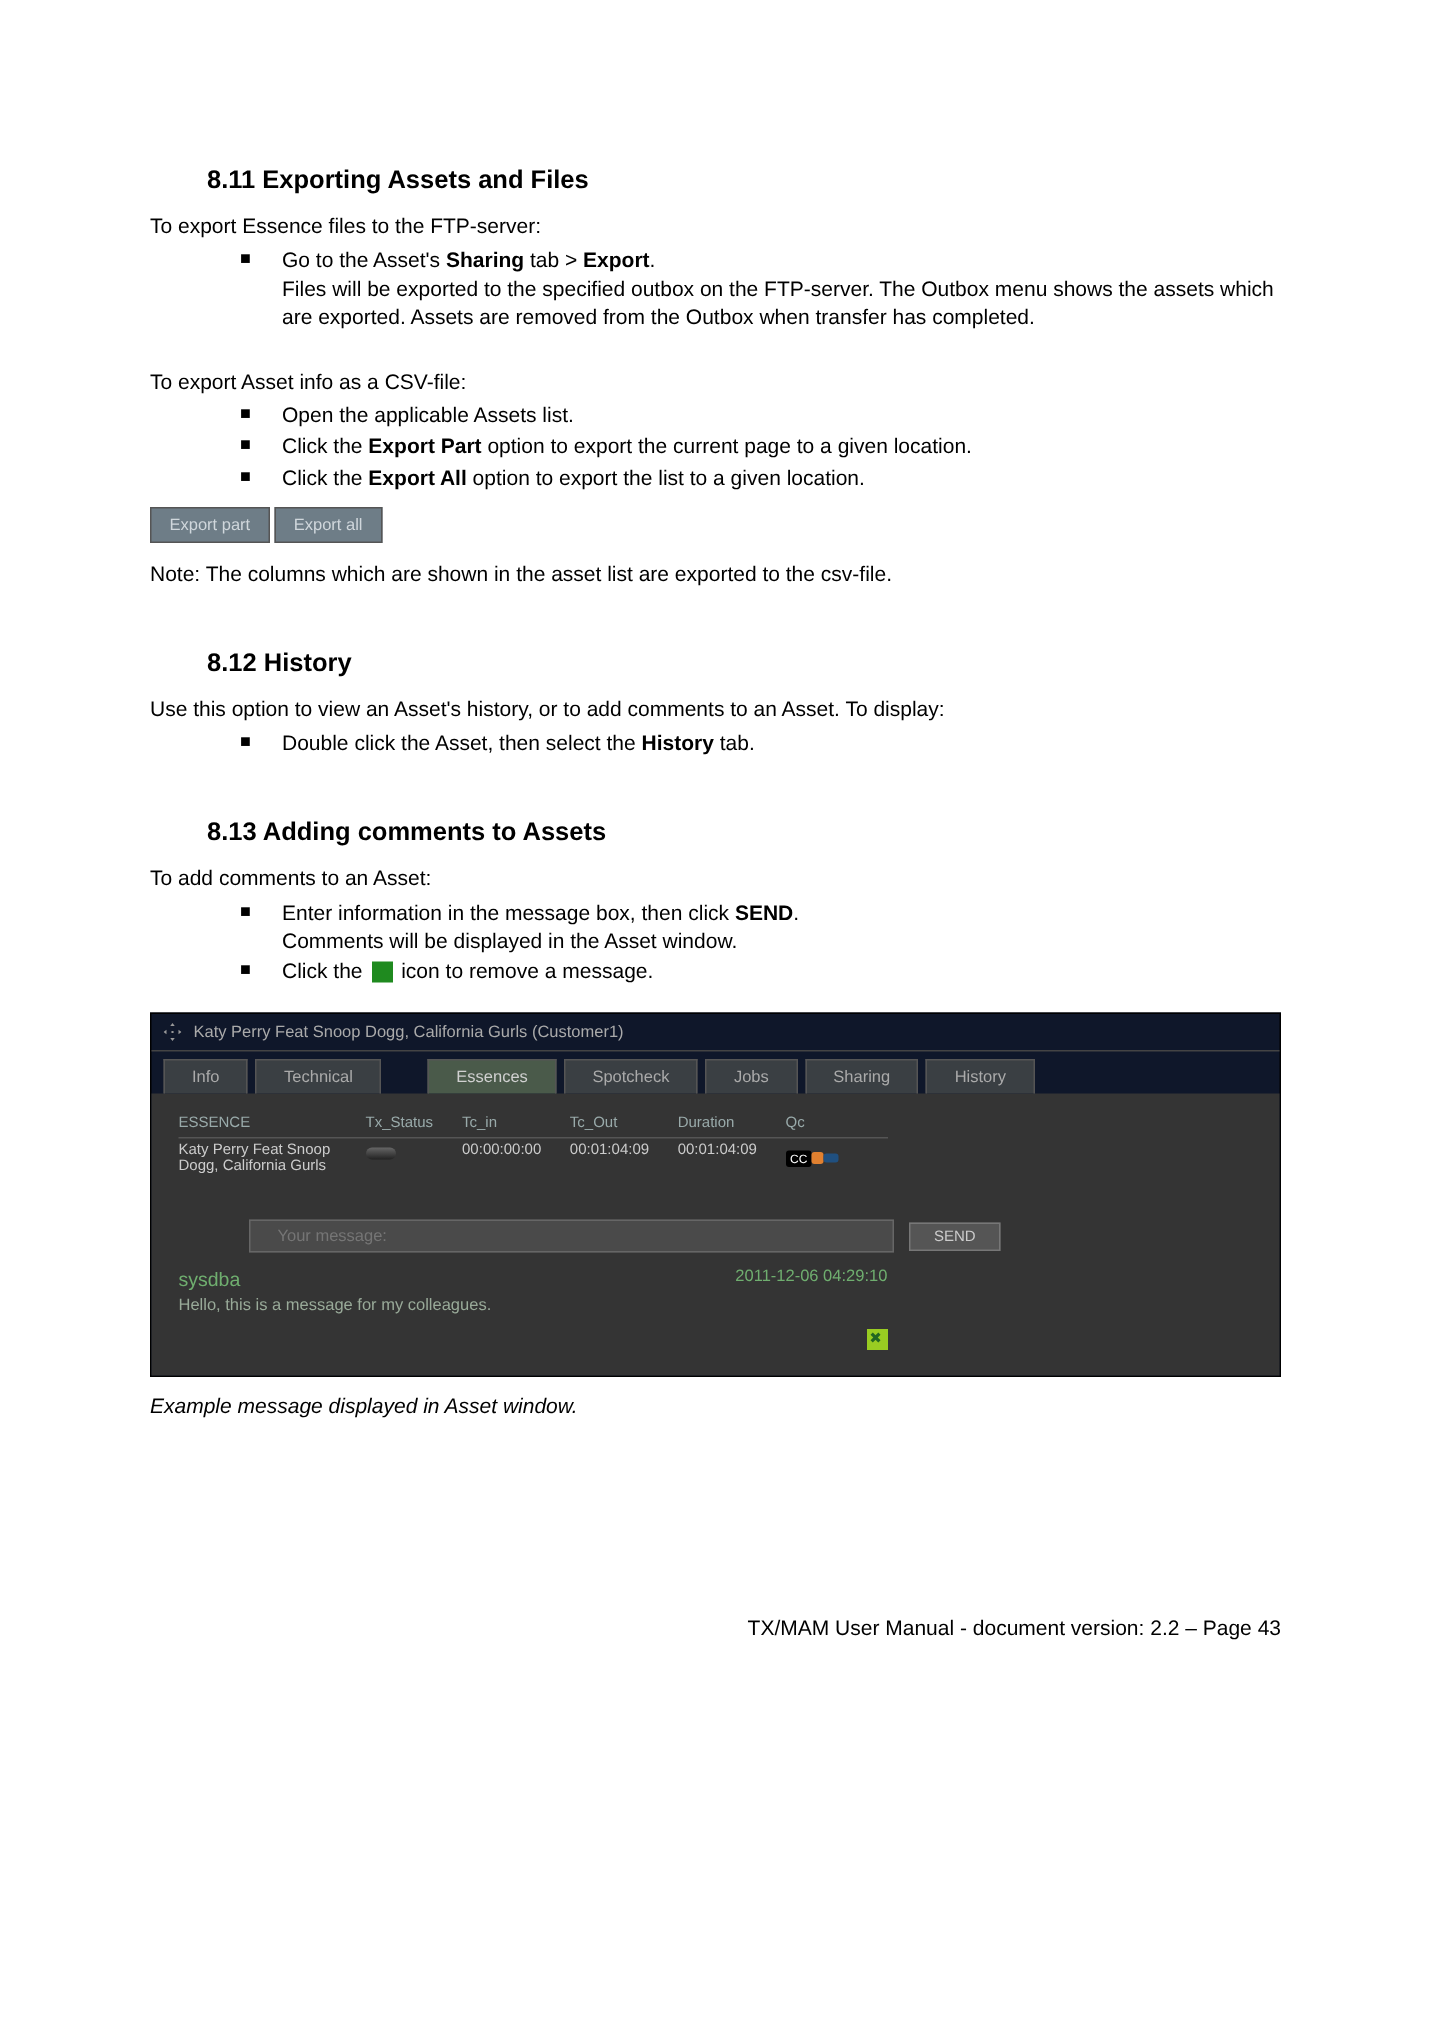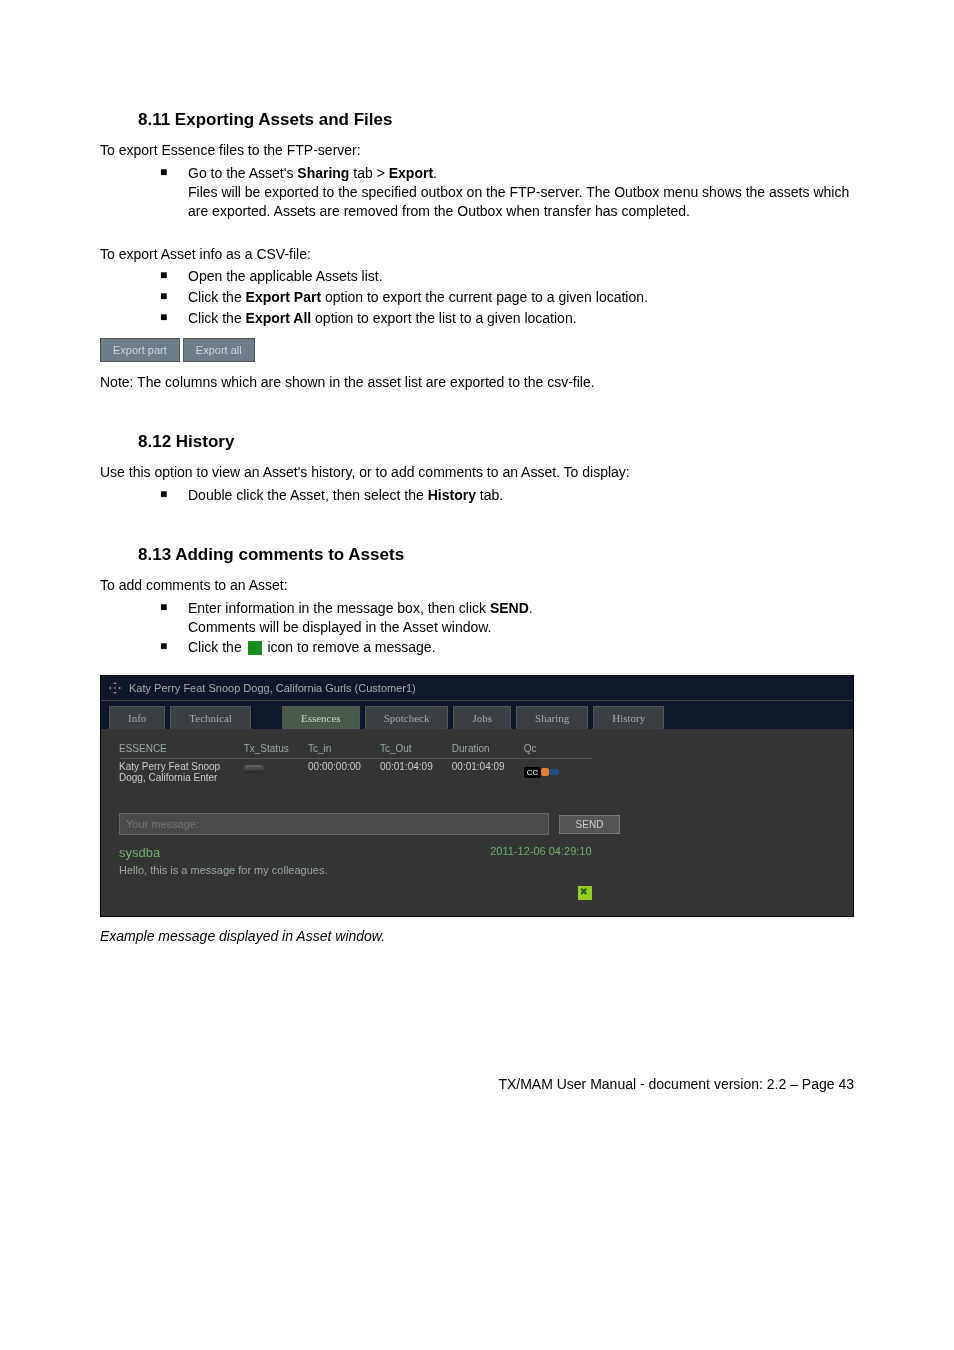--- a/index.html
+++ b/index.html
@@ -81,21 +81,20 @@
   }
   .move-icon {
     width: 12px; height: 12px;
     display: inline-block;
     color: #999;
   }
   .asset-tabs {
     display: flex;
     gap: 5px;
     padding: 5px 8px 0 8px;
-    font-family: Liberation Serif, serif;
   }
   .asset-tab {
     padding: 5px 18px;
     background: #3a3f43;
     color: #aaa;
     font-size: 11px;
     border: 1px solid #555;
     border-bottom: none;
     cursor: pointer;
   }
@@ -136,22 +135,23 @@
     display: flex;
     gap: 10px;
     align-items: center;
     margin-top: 20px;
   }
   .msg-input {
     flex: 0 0 60%;
     background: #4a4a4a;
     border: 1px solid #666;
     color: #ccc;
-    padding: 4px 6px;
-    font-size: 11px;
+    padding: 4px 18px;
+    font-size: 11px;
+    margin-left: 47px;
   }
   .send-btn {
     background: #555;
     color: #ccc;
     border: 1px solid #777;
     padding: 3px 16px;
     font-size: 10px;
     cursor: pointer;
   }
   .msg-meta { display: flex; justify-content: space-between; width: 66%; margin-top: 10px; }
@@ -253,21 +253,21 @@
       <div class="essence-table">
         <div class="essence-head">
           <div>ESSENCE</div>
           <div>Tx_Status</div>
           <div>Tc_in</div>
           <div>Tc_Out</div>
           <div>Duration</div>
           <div>Qc</div>
         </div>
         <div class="essence-row">
-          <div>Katy Perry Feat Snoop Dogg, California Enter</div>
+          <div>Katy Perry Feat Snoop Dogg, California Gurls</div>
           <div>
               <div class="tx-pill"></div>
             </div>
           <div>00:00:00:00</div>
           <div>00:01:04:09</div>
           <div>00:01:04:09</div>
           <div class="qc-cell">
             <span class="qc-cc">CC</span>
             <span class="qc-dot-o"></span>
             <span class="qc-dot-b"></span>

